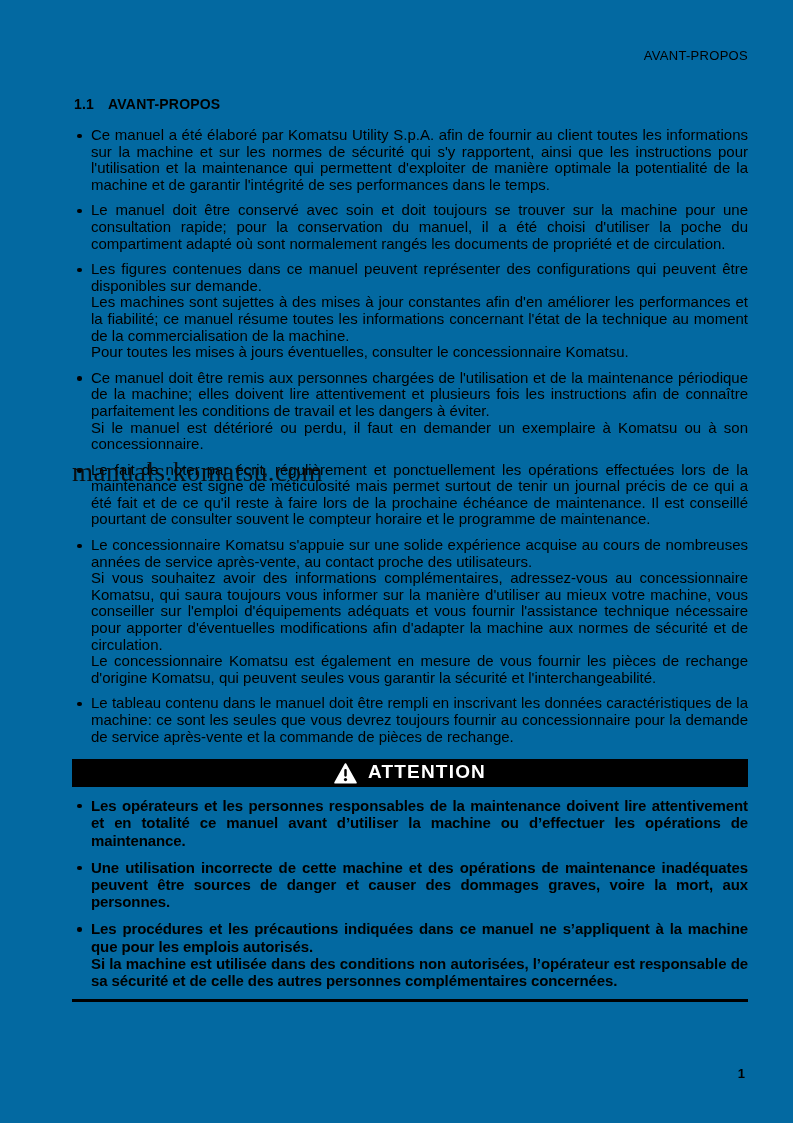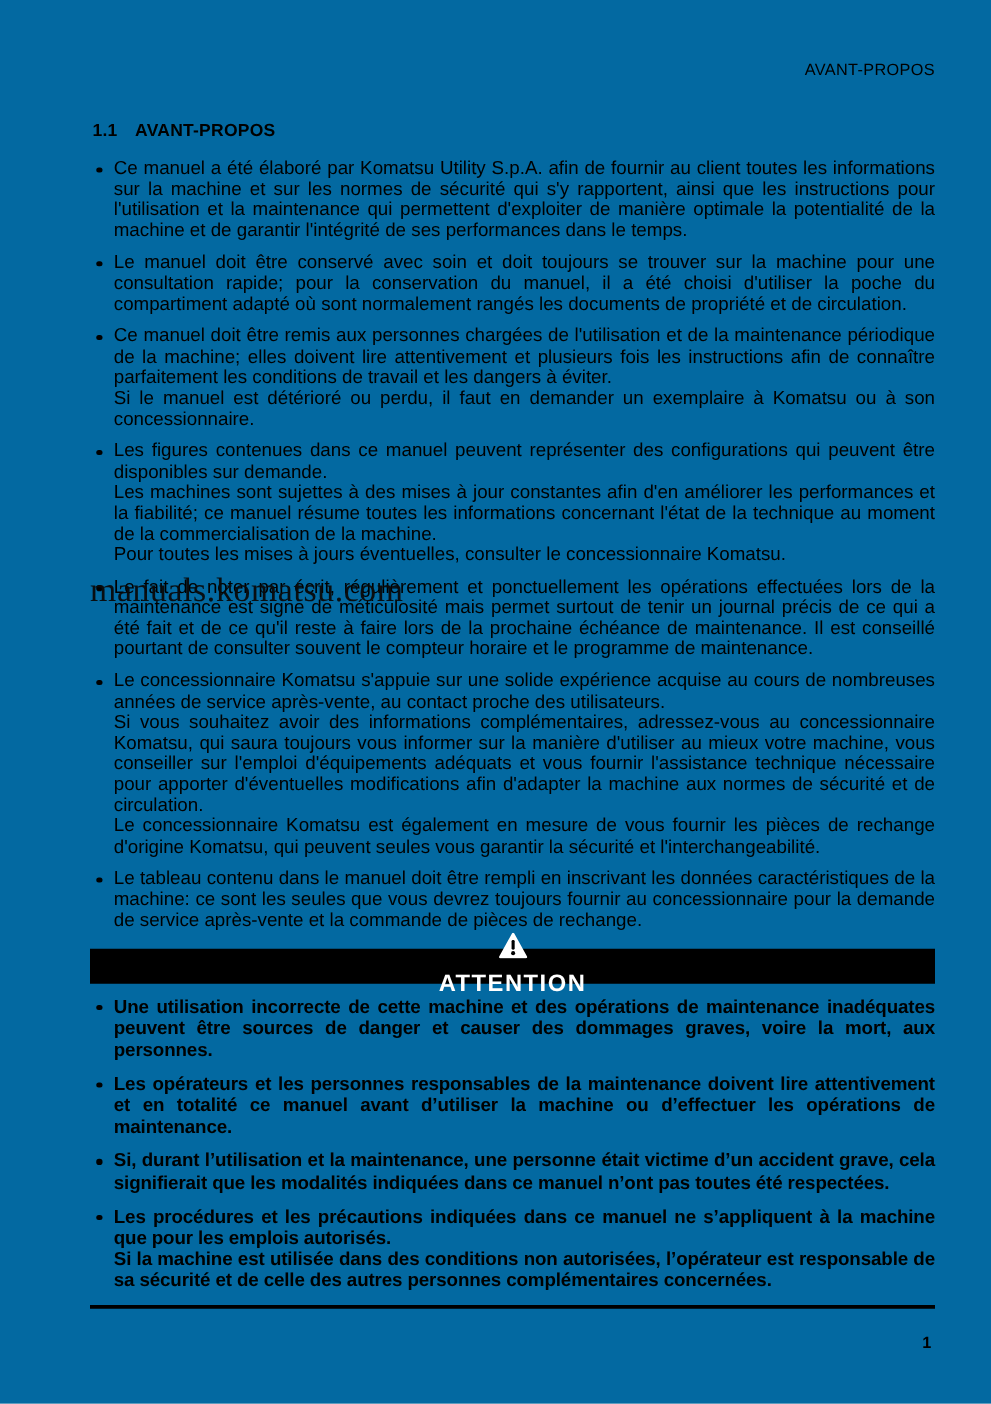--- a/index.html
+++ b/index.html
@@ -64,21 +64,20 @@
     background: #000;
   }
   .attention-banner {
     margin-top: 14px;
     height: 28px;
     background: #000;
     display: flex;
     align-items: center;
     justify-content: center;
     gap: 11px;
-    flex-direction: column;
   }
   .attention-banner .warn-icon {
     display: inline-flex;
     width: 23px;
     height: 21px;
   }
   .attention-banner .attention-label {
     color: #fff;
     font-size: 19px;
     font-weight: bold;
@@ -131,26 +130,26 @@
       <span class="title-number">1.1</span><span>AVANT-PROPOS</span>
     </h1>
 
     <ul class="bullets">
 
         <li>Ce manuel a été élaboré par Komatsu Utility S.p.A. afin de fournir au client toutes les informations sur la machine et sur les normes de sécurité qui s'y rapportent, ainsi que les instructions pour l'utilisation et la maintenance qui permettent d'exploiter de manière optimale la potentialité de la machine et de garantir l'intégrité de ses performances dans le temps.</li>
 
 
         <li>Le manuel doit être conservé avec soin et doit toujours se trouver sur la machine pour une consultation rapide; pour la conservation du manuel, il a été choisi d'utiliser la poche du compartiment adapté où sont normalement rangés les documents de propriété et de circulation.</li>
 
-        <li>Ce manuel doit être remis aux personnes chargées de l'utilisation et de la maintenance périodique de la machine; elles doivent lire attentivement et plusieurs fois les instructions afin de connaître parfaitement les conditions de travail et les dangers à éviter.
-Si le manuel est détérioré ou perdu, il faut en demander un exemplaire à Komatsu ou à son concessionnaire.</li>
-
         <li>Les figures contenues dans ce manuel peuvent représenter des configurations qui peuvent être disponibles sur demande.
 Les machines sont sujettes à des mises à jour constantes afin d'en améliorer les performances et la fiabilité; ce manuel résume toutes les informations concernant l'état de la technique au moment de la commercialisation de la machine.
 Pour toutes les mises à jours éventuelles, consulter le concessionnaire Komatsu.</li>
+
+        <li>Ce manuel doit être remis aux personnes chargées de l'utilisation et de la maintenance périodique de la machine; elles doivent lire attentivement et plusieurs fois les instructions afin de connaître parfaitement les conditions de travail et les dangers à éviter.
+Si le manuel est détérioré ou perdu, il faut en demander un exemplaire à Komatsu ou à son concessionnaire.</li>
 
         <li>Le fait de noter par écrit, régulièrement et ponctuellement les opérations effectuées lors de la maintenance est signe de méticulosité mais permet surtout de tenir un journal précis de ce qui a été fait et de ce qu'il reste à faire lors de la prochaine échéance de maintenance. Il est conseillé pourtant de consulter souvent le compteur horaire et le programme de maintenance.</li>
 
         <li>Le concessionnaire Komatsu s'appuie sur une solide expérience acquise au cours de nombreuses années de service après-vente, au contact proche des utilisateurs.
 Si vous souhaitez avoir des informations complémentaires, adressez-vous au concessionnaire Komatsu, qui saura toujours vous informer sur la manière d'utiliser au mieux votre machine, vous conseiller sur l'emploi d'équipements adéquats et vous fournir l'assistance technique nécessaire pour apporter d'éventuelles modifications afin d'adapter la machine aux normes de sécurité et de circulation.
 Le concessionnaire Komatsu est également en mesure de vous fournir les pièces de rechange d'origine Komatsu, qui peuvent seules vous garantir la sécurité et l'interchangeabilité.</li>
 
         <li>Le tableau contenu dans le manuel doit être rempli en inscrivant les données caractéristiques de la machine: ce sont les seules que vous devrez toujours fournir au concessionnaire pour la demande de service après-vente et la commande de pièces de rechange.</li>
       </ul>
 
@@ -160,25 +159,24 @@
           <path d="M12 1.2 L22.8 20.6 H1.2 Z" fill="#ffffff" stroke="#ffffff" stroke-width="2" stroke-linejoin="round"></path>
           <rect x="10.7" y="6.2" width="2.6" height="8.2" rx="1.2" fill="#000000"></rect>
           <circle cx="12" cy="17.3" r="1.7" fill="#000000"></circle>
         </svg>
       </span>
       <span class="attention-label">ATTENTION</span>
     </div>
 
     <ul class="bullets bold-bullets">
 
+        <li>Les opérateurs et les personnes responsables de la maintenance doivent lire attentivement et en totalité ce manuel avant d’utiliser la machine ou d’effectuer les opérations de maintenance.</li>
+
         <li>Une utilisation incorrecte de cette machine et des opérations de maintenance inadéquates peuvent être sources de danger et causer des dommages graves, voire la mort, aux personnes.</li>
 
-        <li>Les opérateurs et les personnes responsables de la maintenance doivent lire attentivement et en totalité ce manuel avant d’utiliser la machine ou d’effectuer les opérations de maintenance.</li>
-
-        <li>Si, durant l’utilisation et la maintenance, une personne était victime d’un accident grave, cela signifierait que les modalités indiquées dans ce manuel n’ont pas toutes été respectées.</li>
 
         <li>Les procédures et les précautions indiquées dans ce manuel ne s’appliquent à la machine que pour les emplois autorisés.
 Si la machine est utilisée dans des conditions non autorisées, l’opérateur est responsable de sa sécurité et de celle des autres personnes complémentaires concernées.</li>
       </ul>
 
     <div class="bottom-rule"></div>
   </div>
 
   <div class="watermark">manuals.komatsu.com</div>
 

